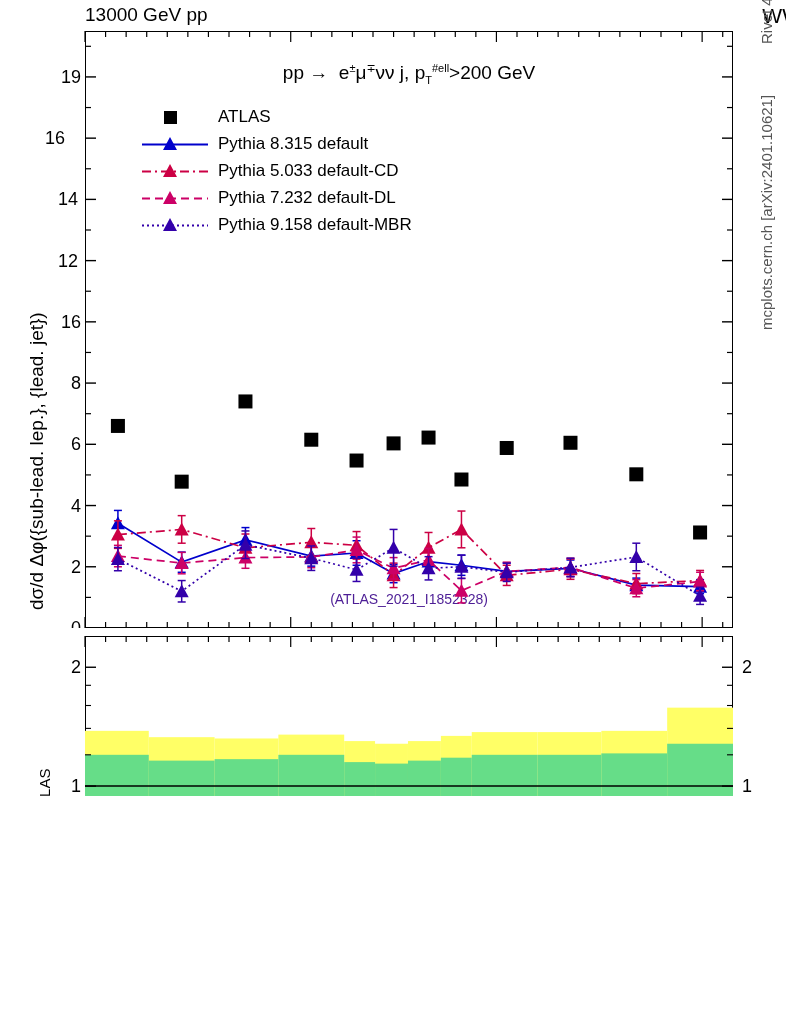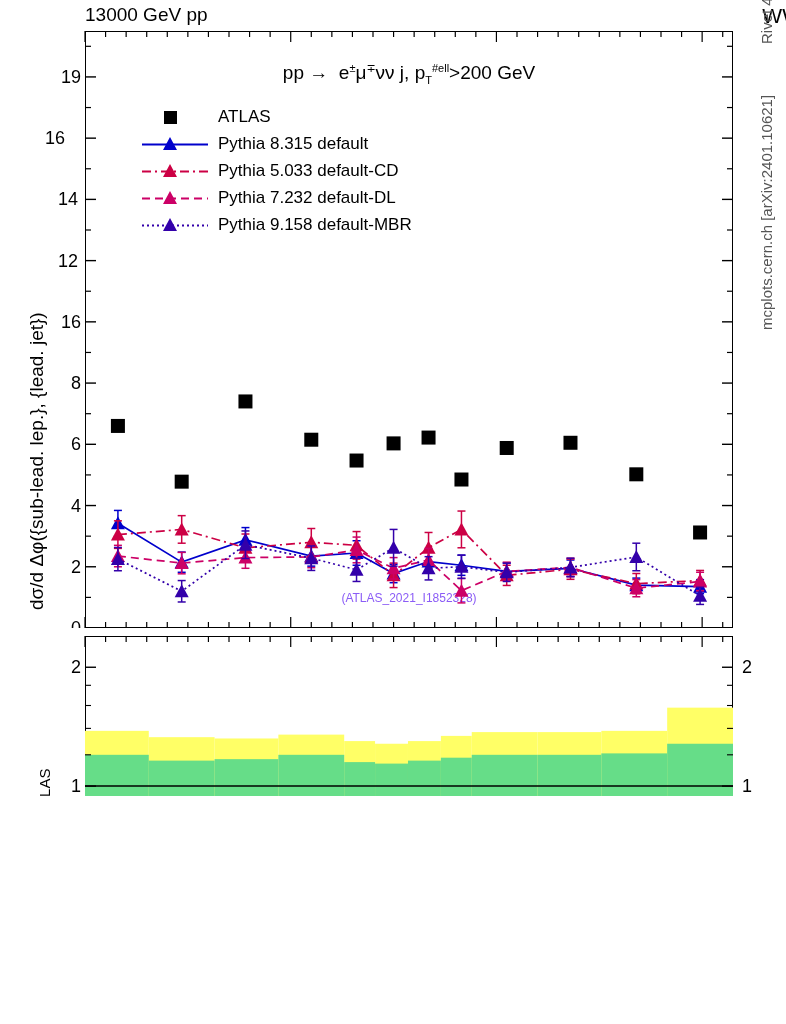--- a/index.html
+++ b/index.html
@@ -33,21 +33,21 @@
 
   
   #plot-title{left:409px;top:62px;font-size:19px;}
 
   
   #legend{position:absolute;left:140px;top:104px;font-size:17px;}
   .leg-row{position:relative;height:27px;}
   .leg-sym{position:absolute;left:0;top:0;width:70px;height:27px;}
   .leg-lab{position:absolute;left:78px;top:3px;white-space:nowrap;}
 
-  #watermark{left:409px;top:591px;font-size:12px;color:#8b5cf6;}
+  #watermark{left:409px;top:591px;font-size:14px;color:#4c1d95;}
 
   svg{position:absolute;left:0;top:0;overflow:visible;}
 </style>
 </head>
 <body>
 
 <div id="root">
 
   <div class="txt" id="hdr-left">13000 GeV pp</div>
   <div class="txt" id="hdr-right">WW</div>

